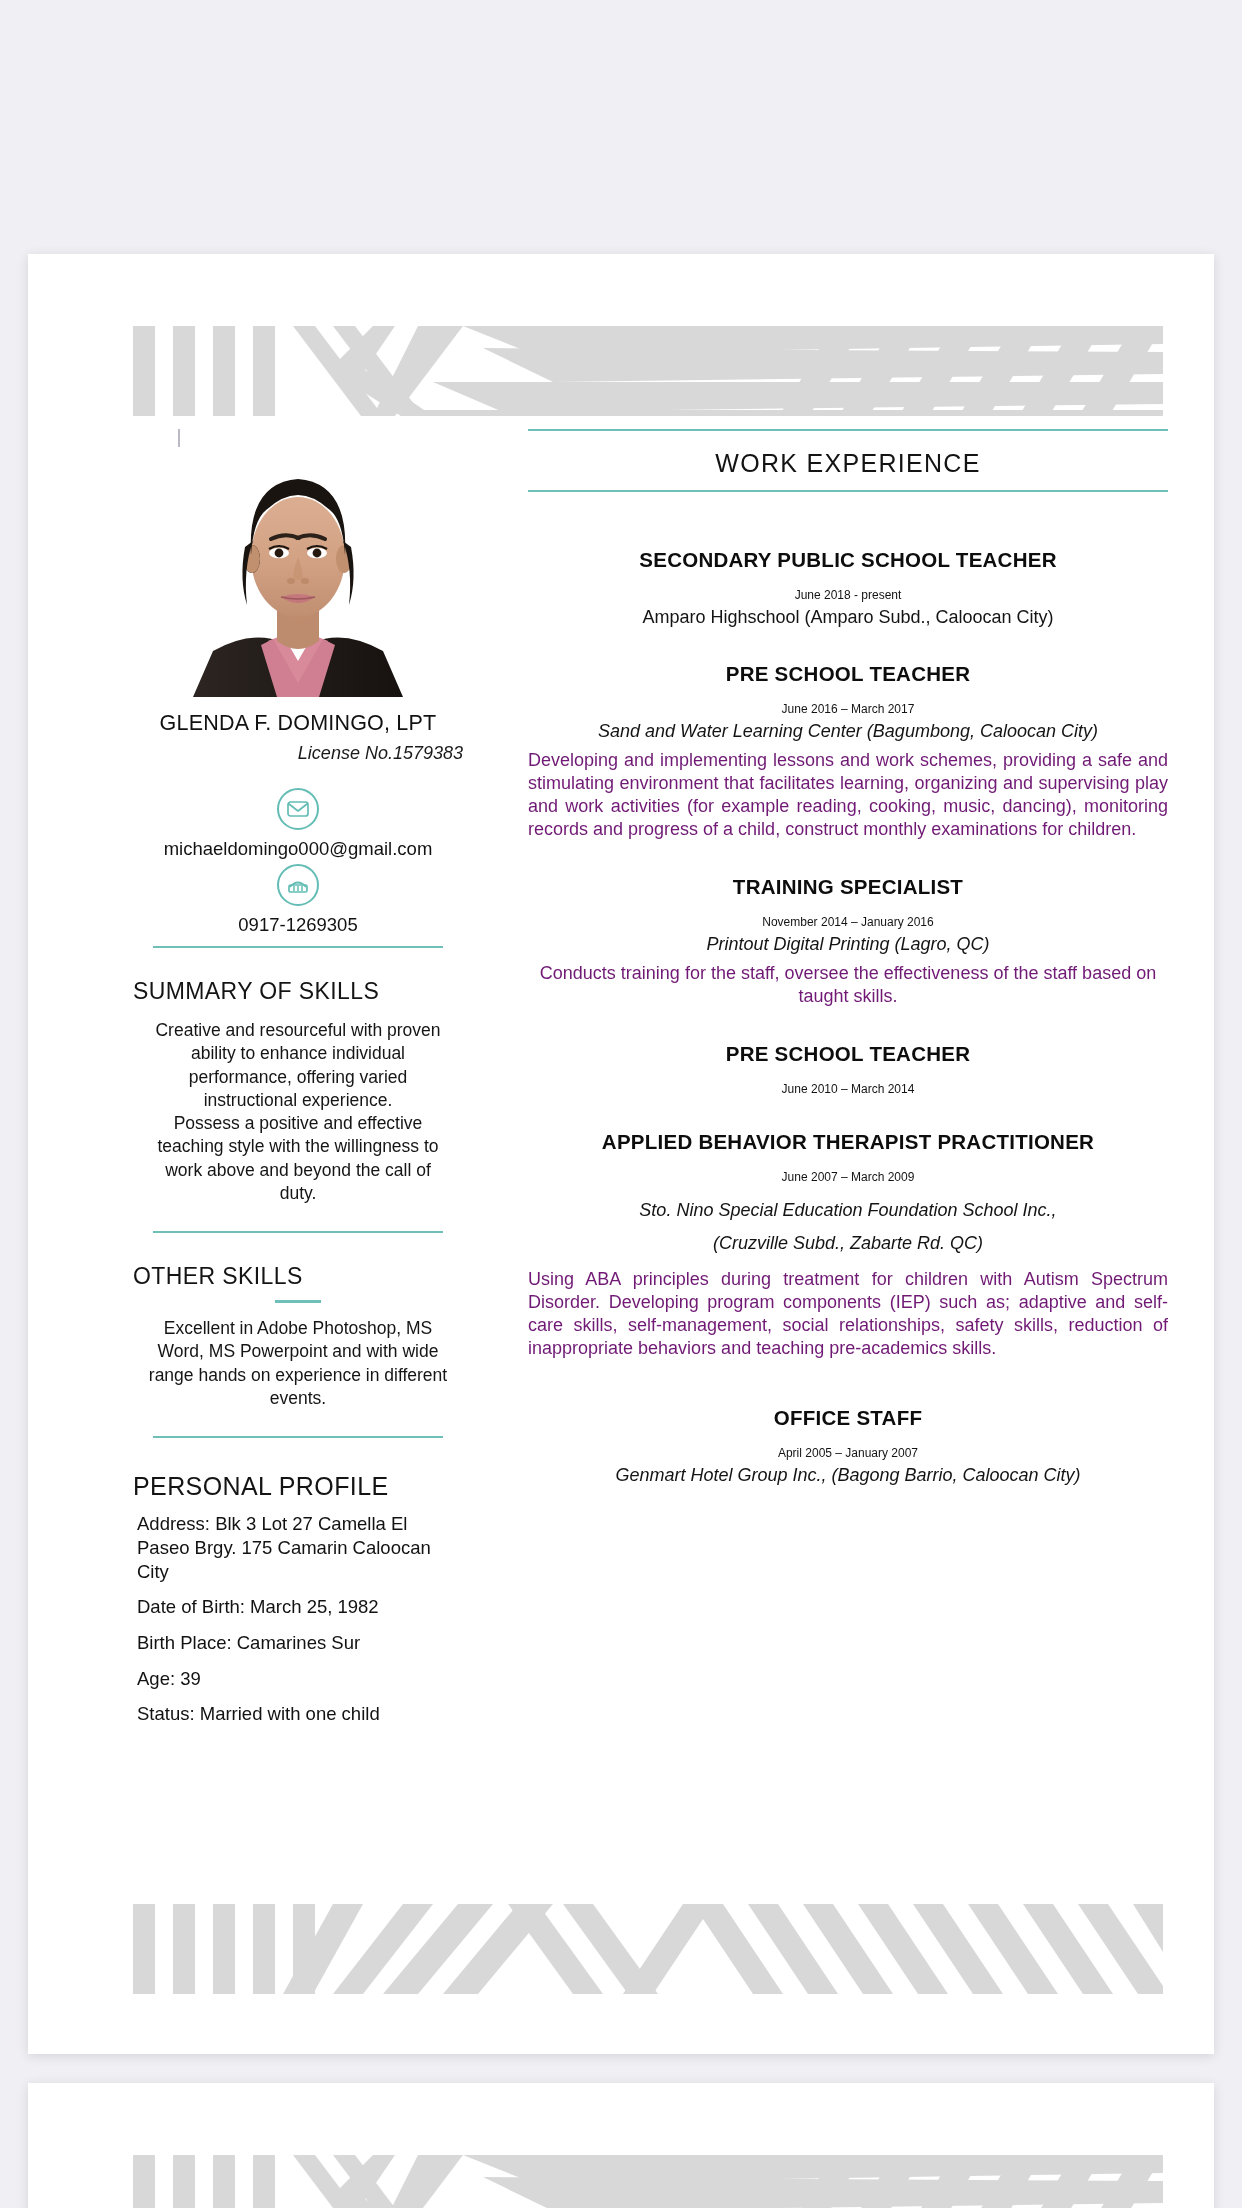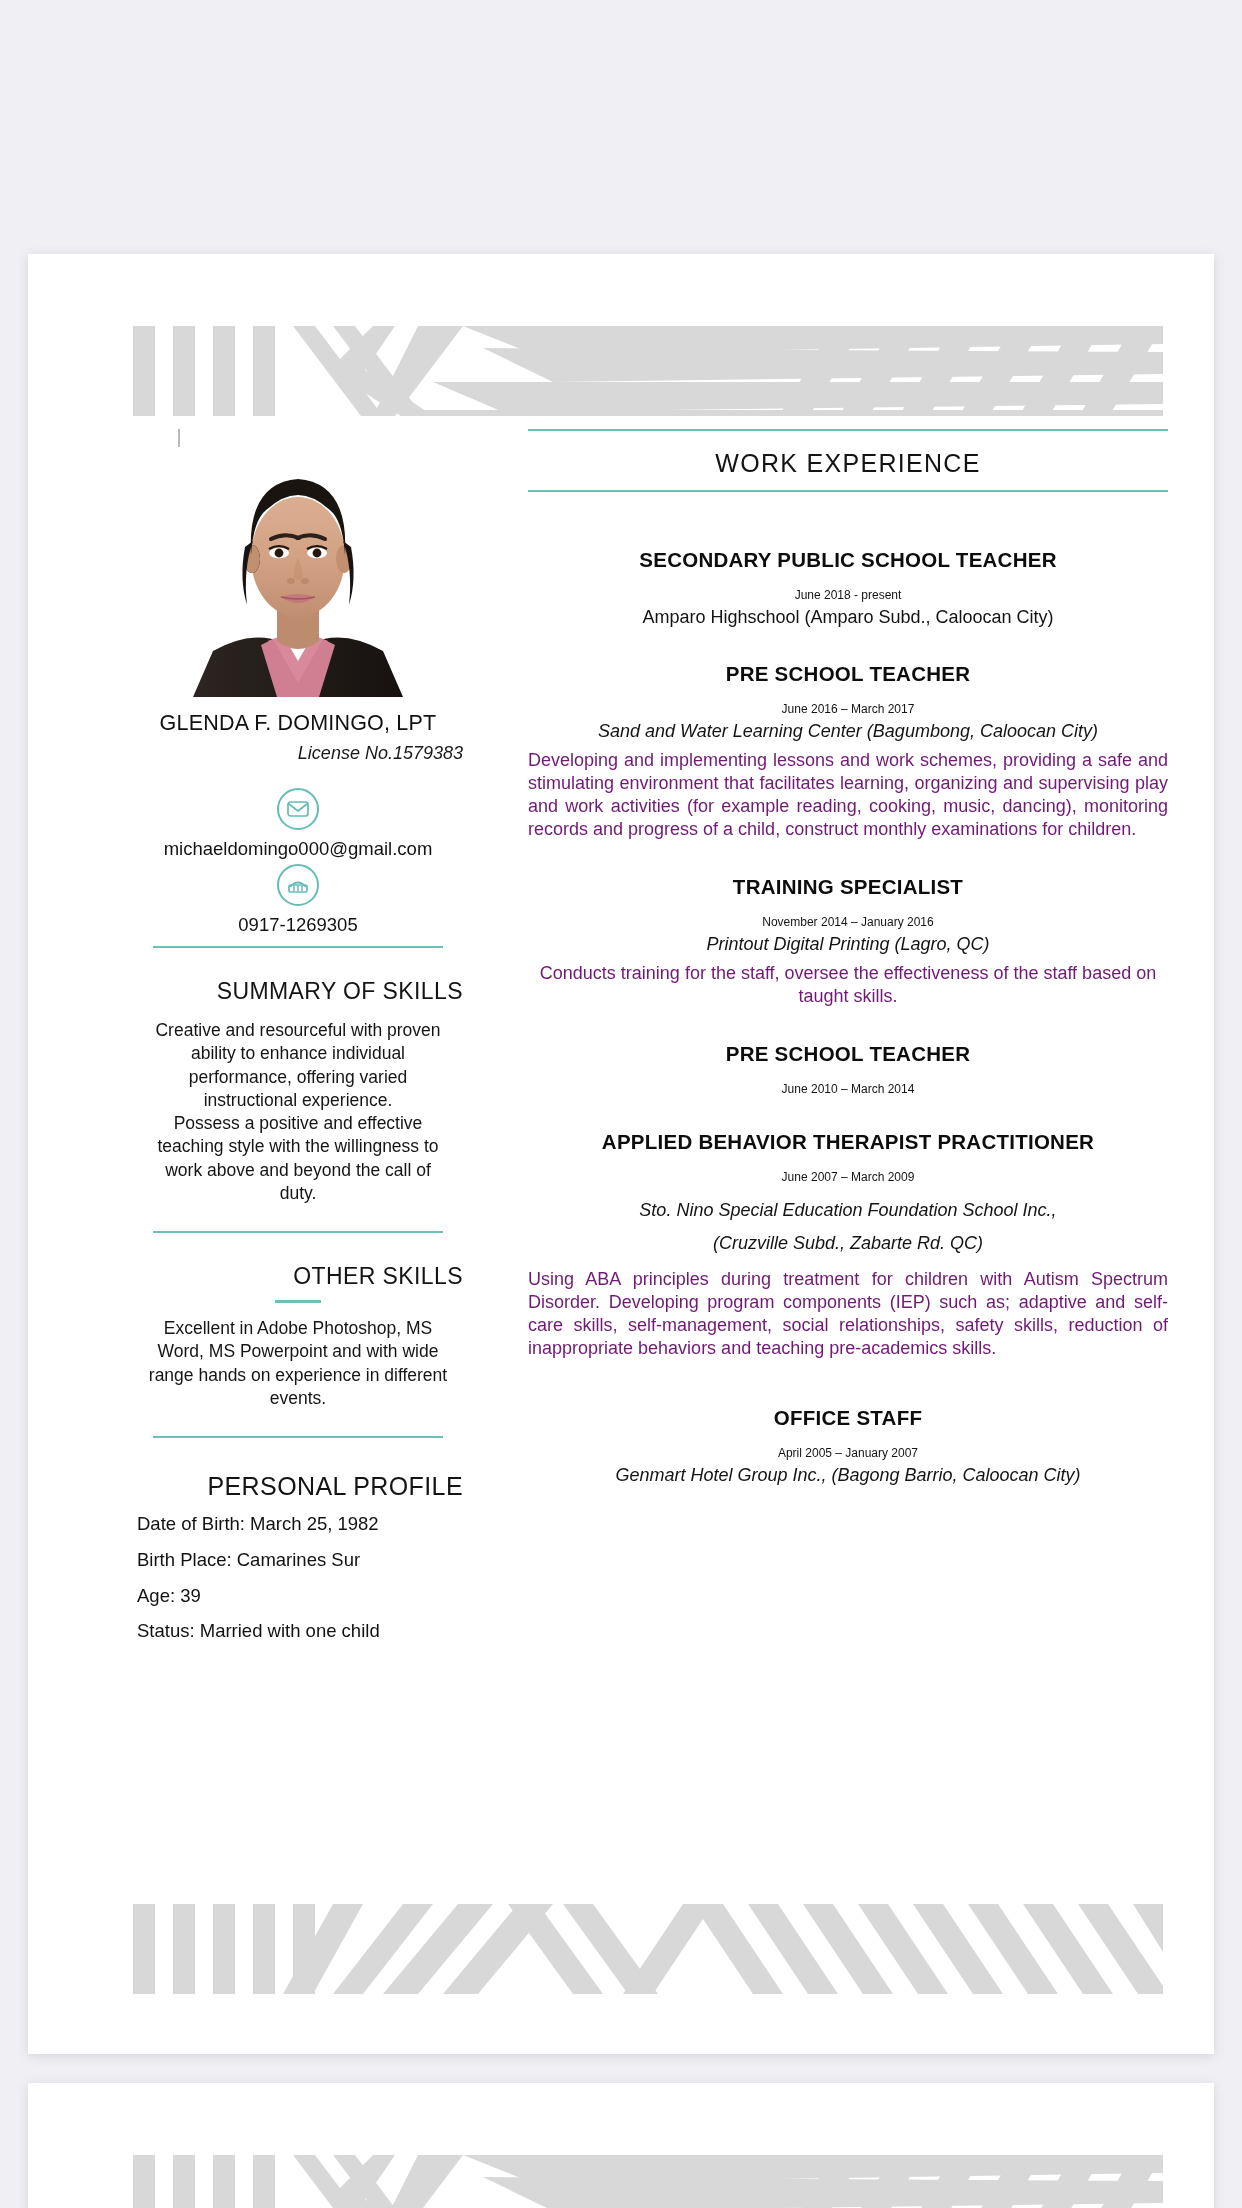--- a/index.html
+++ b/index.html
@@ -64,21 +64,21 @@
     white-space:nowrap;
   }
 
   .rule { height:2px; background:#6dbfb8; border:0; }
   .rule-full { width:290px; margin:10px auto 0; }
   .rule-sec   { width:290px; margin:26px auto 0; }
   .rule-mini  { width:46px; height:3px; margin:10px auto 0; background:#6dbfb8; }
 
   
   .sec-title {
-    text-align:right; font-size:23px; color:#141414; letter-spacing:.4px; font-weight:400;
+    text-align:left; font-size:23px; color:#141414; letter-spacing:.4px; font-weight:400;
   }
   .sum-title { margin-top:30px; }
   .other-title { margin-top:30px; }
   .pp-title { margin-top:34px; font-size:25px; }
 
   .sec-body {
     font-size:17.5px; line-height:1.33; color:#151515; text-align:center;
     margin-top:14px; padding:0 12px;
   }
   .sec-body p + p { margin-top:0; }
@@ -233,20 +233,21 @@
         </div>
         <hr class="rule rule-sec">
 
         <div class="sec-title other-title">OTHER SKILLS</div>
         <div class="rule-mini"></div>
         <div class="sec-body">Excellent in Adobe Photoshop, MS Word, MS Powerpoint and with wide range hands on experience in different events.</div>
         <hr class="rule rule-sec">
 
         <div class="sec-title pp-title">PERSONAL PROFILE</div>
         <div class="pp-list">
+          <div class="pp-row">Address: Blk 3 Lot 27 Camella El Paseo Brgy. 175 Camarin Caloocan City</div>
           <div class="pp-row">Date of Birth: March 25, 1982</div>
           <div class="pp-row">Birth Place: Camarines Sur</div>
           <div class="pp-row">Age: 39</div>
           <div class="pp-row">Status: Married with one child</div>
         </div>
       </div>
 
       <div class="col-right">
         <div class="we-head">
           <div class="we-rule"></div>

